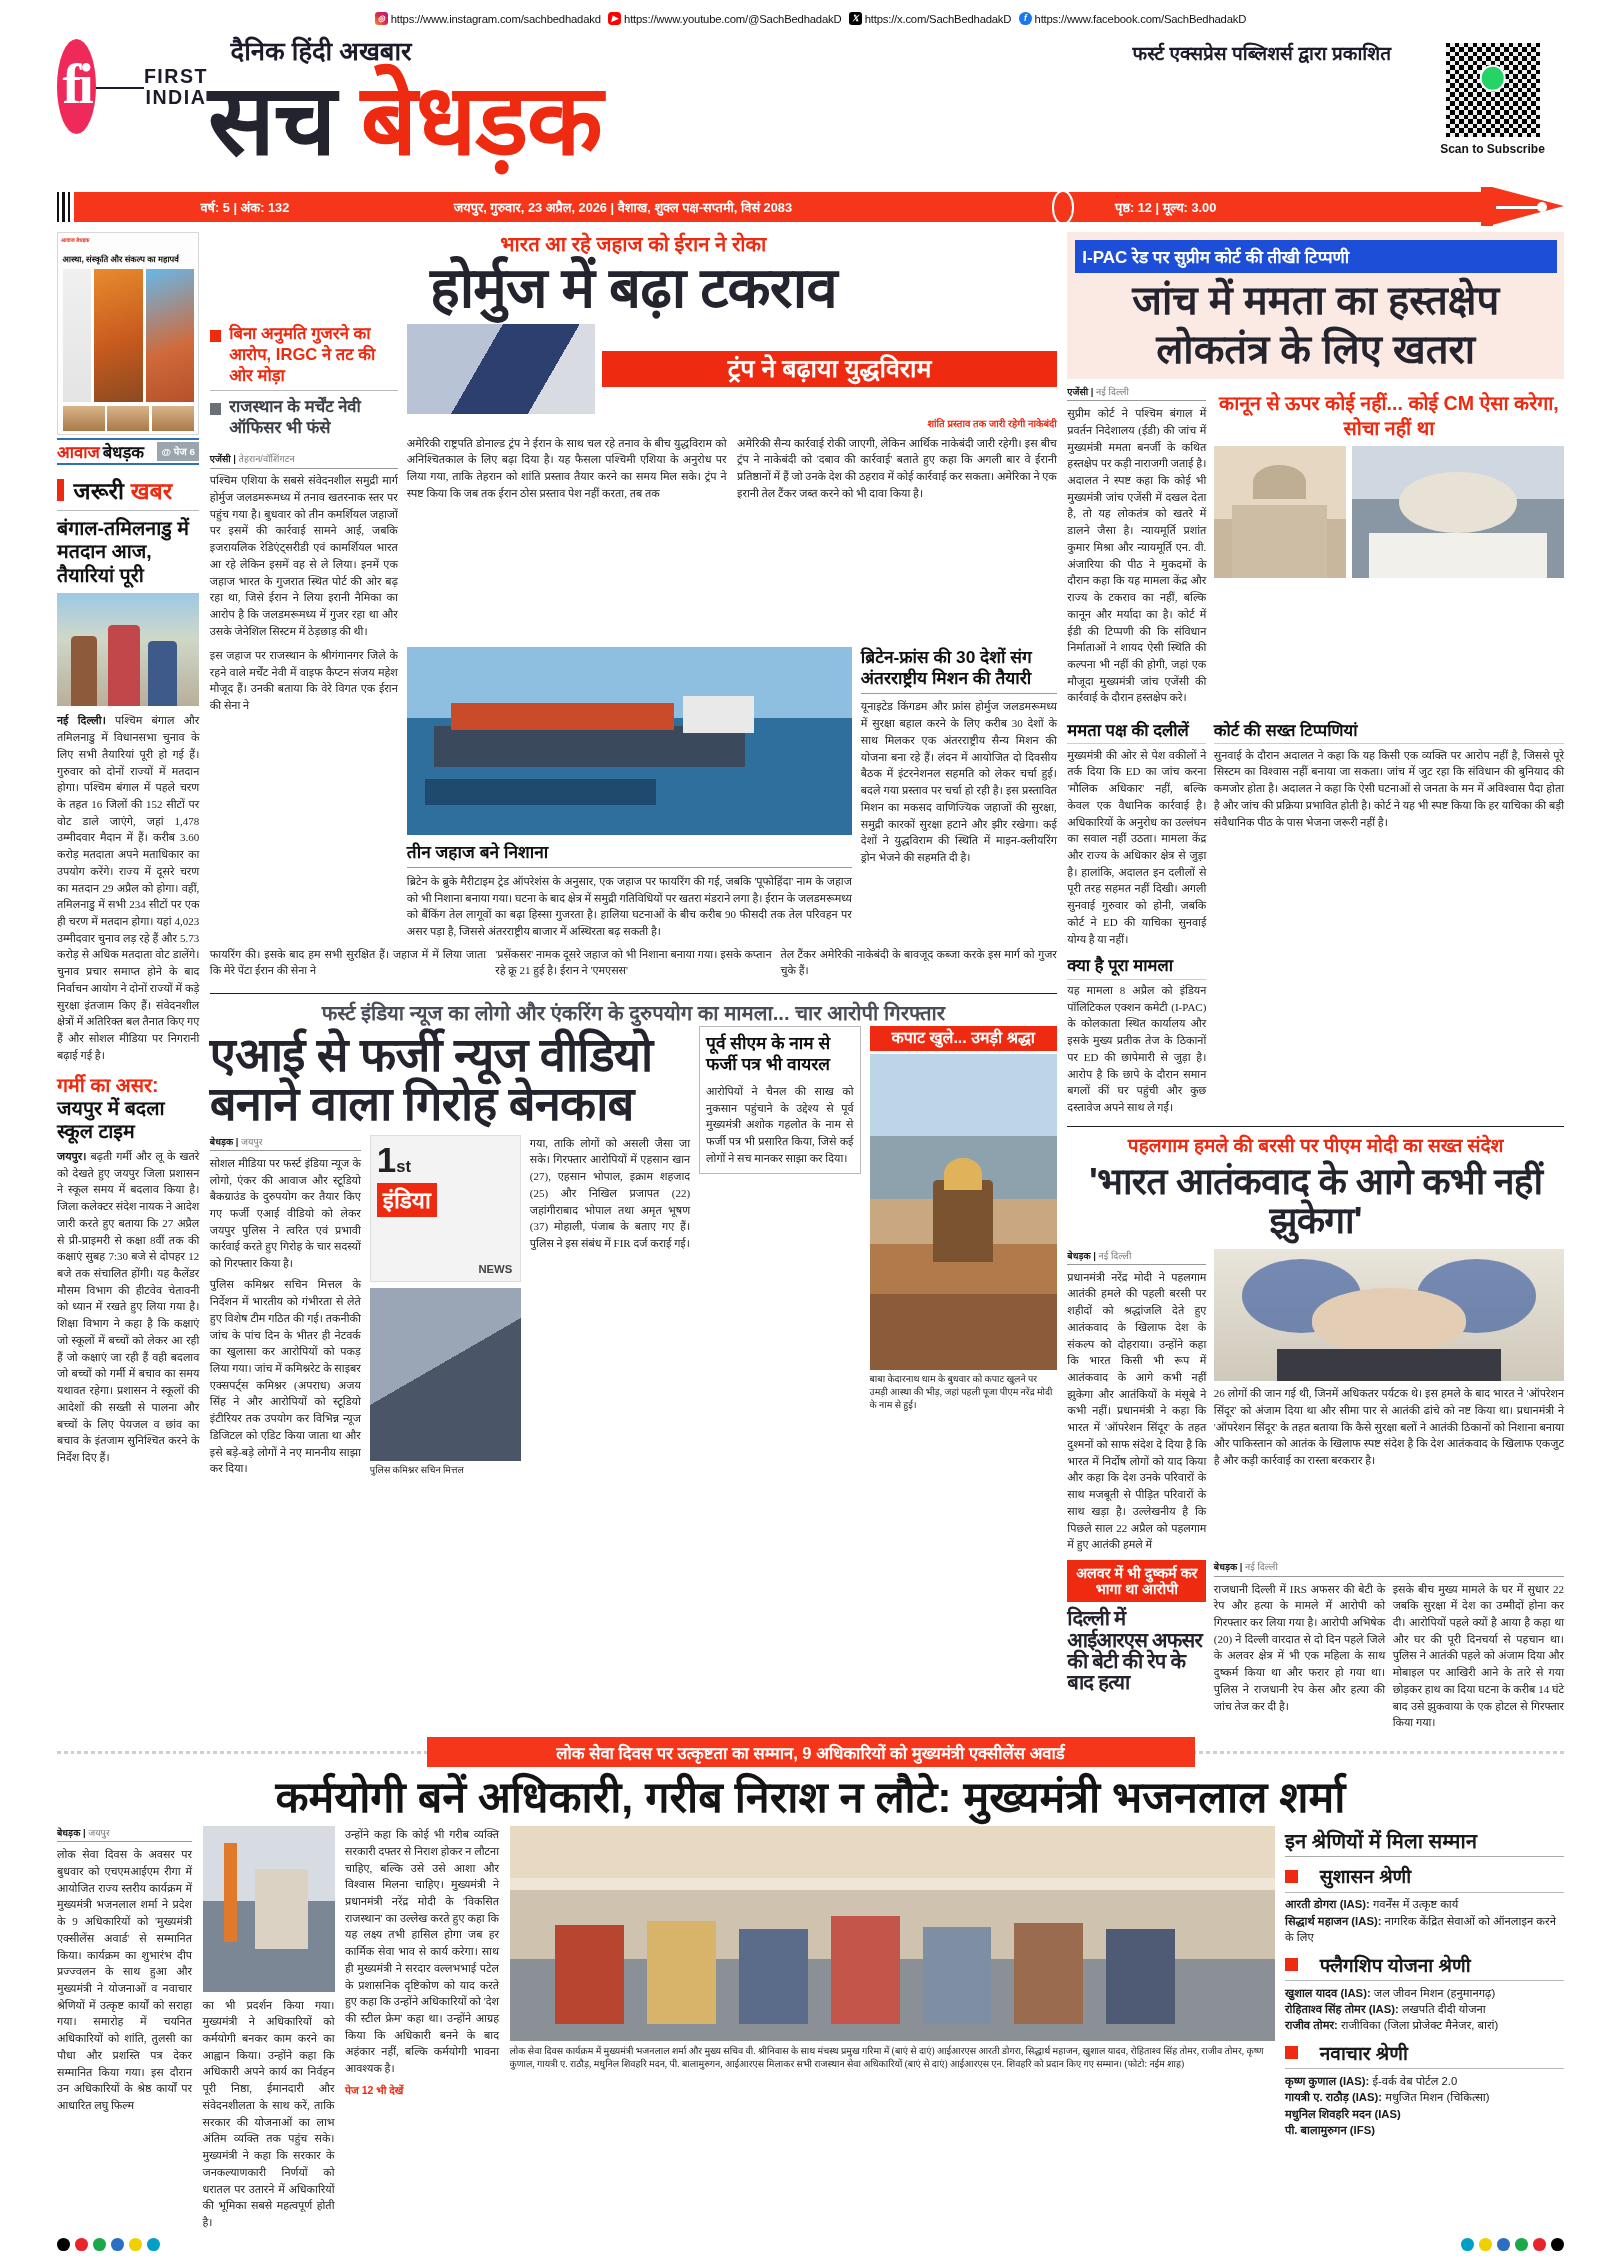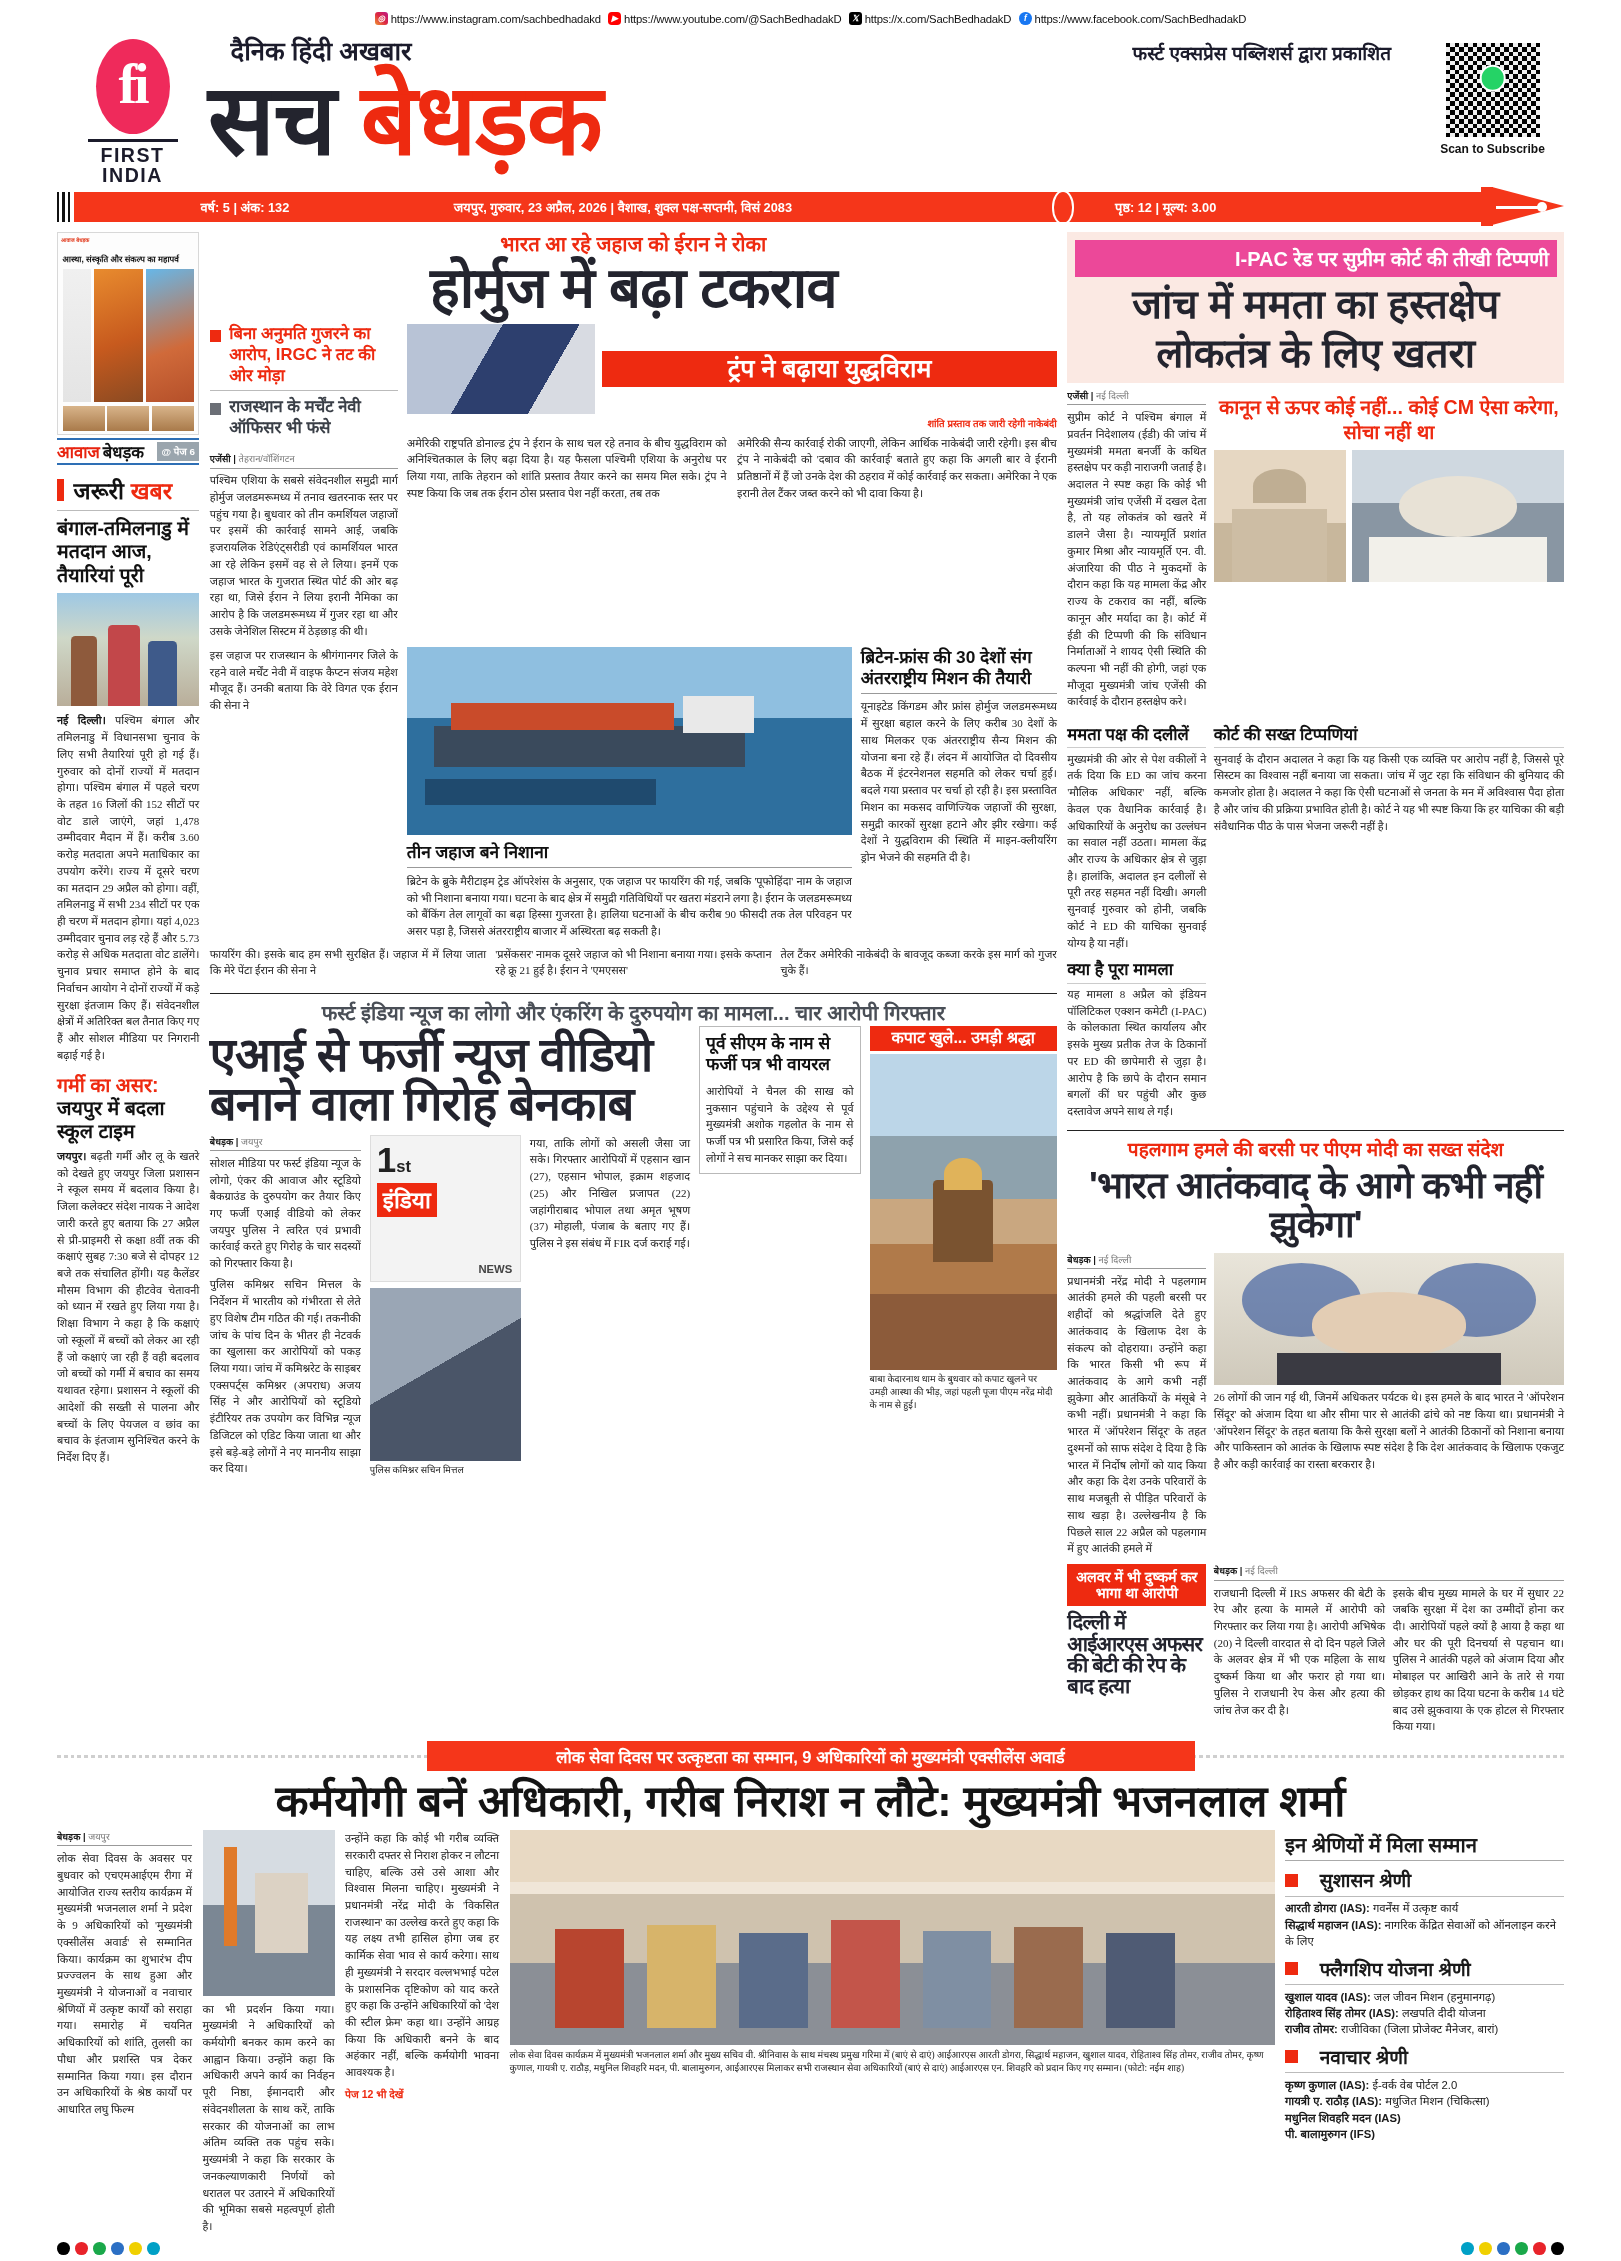--- a/index.html
+++ b/index.html
@@ -20,21 +20,21 @@
   .social-item{ display:flex; align-items:center; gap:3px; white-space:nowrap; }
   .sicon{ width:12.8px;height:12.8px;border-radius:3px;display:inline-block; flex:0 0 auto;
     font-size:8.3px;line-height:12.8px;text-align:center;color:#fff;font-weight:bold;}
   .si-ig{ background:linear-gradient(45deg,#f09433,#dc2743,#bc1888); }
   .si-yt{ background:#ff0000; border-radius:3.8px; }
   .si-x { background:#000; }
   .si-fb{ background:#1877f2; border-radius:50%; }
 
   
   .masthead{ display:flex; align-items:flex-start; padding:3px 0 0 0; height:158px; }
-  .logo-box{ width:151px; display:flex; flex-direction:column; align-items:center; padding-top:10.5px;}
+  .logo-box{ width:151px; display:flex; align-items:center; padding-top:10.5px;}
   .logo-oval{ width:74px;height:95px;background:#ef2a5b;border-radius:50%;
      display:flex;align-items:center;justify-content:center;position:relative;}
   .logo-fi{ color:#fff;font-size:56px;font-weight:bold;font-family:"Liberation Serif",serif; line-height:1;
      position:relative; top:-3px; letter-spacing:-3px;}
   .logo-rule{ width:90px;height:2.3px;background:#1b1b2b;margin:5.3px 0 3px; }
   .logo-first{ font-size:19.6px;font-weight:bold;letter-spacing:1.5px;color:#1b1b2b;line-height:1.05;text-align:center;}
   .title-box{ flex:1; text-align:left; padding-top:4.5px; }
   .tag-row{ display:flex; justify-content:space-between; align-items:baseline; padding:0 30px 0 22.6px; }
   .tag-left{ font-size:25.6px; font-weight:bold; color:#1b1b2b; }
   .tag-right{ font-size:19px; font-weight:bold; color:#1b1b2b; }
@@ -119,21 +119,21 @@
   .b-red{ color:#ee2a10; }
   .b-dark{ color:#3a3f47; }
   .photo{ background:#dfe4ea; position:relative; overflow:hidden; }
   .redbar{ background:#ee2a10;color:#fff;font-weight:bold;font-size:25px;padding:4.5px 7.5px;text-align:center;line-height:1.1;}
   .sub-hd{ font-size:17.3px;font-weight:bold;line-height:1.22;color:#111;border-bottom:0.8px solid #999;padding-bottom:3.8px;}
   .byline{ font-size:9.4px; font-weight:bold; border-bottom:0.8px solid #999; padding-bottom:2.3px; margin-bottom:3.8px;}
   .byline span{ color:#777;font-weight:normal; }
   .cap{ font-size:9.4px;line-height:1.4;font-family:"Liberation Serif",serif; }
 
   .pinkbox{ background:#fbe9e3; padding:7.5px; }
-  .bluebar{ background:#ec4899;color:#fff;font-weight:bold;font-size:20px;padding:5.3px 7.5px;text-align:right; }
+  .bluebar{ background:#1d4ed8;color:#fff;font-weight:bold;font-size:17px;padding:5.3px 7.5px;text-align:left; }
   .ipac-head{ font-size:40px;font-weight:bold;text-align:center;line-height:1.08;color:#23242e;margin:6px 0 0;}
   .ipac-sub{ color:#ee2a10;font-weight:bold;font-size:19.6px;text-align:center;line-height:1.25;margin:6px 0;}
   .boxline{ border:0.8px solid #b9b9b9; }
   .kh-red{ color:#ee2a10;font-weight:bold;font-size:16.6px;margin:6px 0 2.3px;border-bottom:0.8px solid #ccc;padding-bottom:2.3px;}
 
   
   .bot-banner{ position:relative;height:30px;margin-top:6px; }
   .bot-banner .bb-body{ position:absolute;left:50%;transform:translateX(-50%);width:768px;height:30px;
      background:#f5361a;color:#fff;font-weight:bold;font-size:16.6px;display:flex;align-items:center;justify-content:center;}
   .bot-banner .bb-rule{ position:absolute;top:13.5px;left:0;right:0;height:3px;

